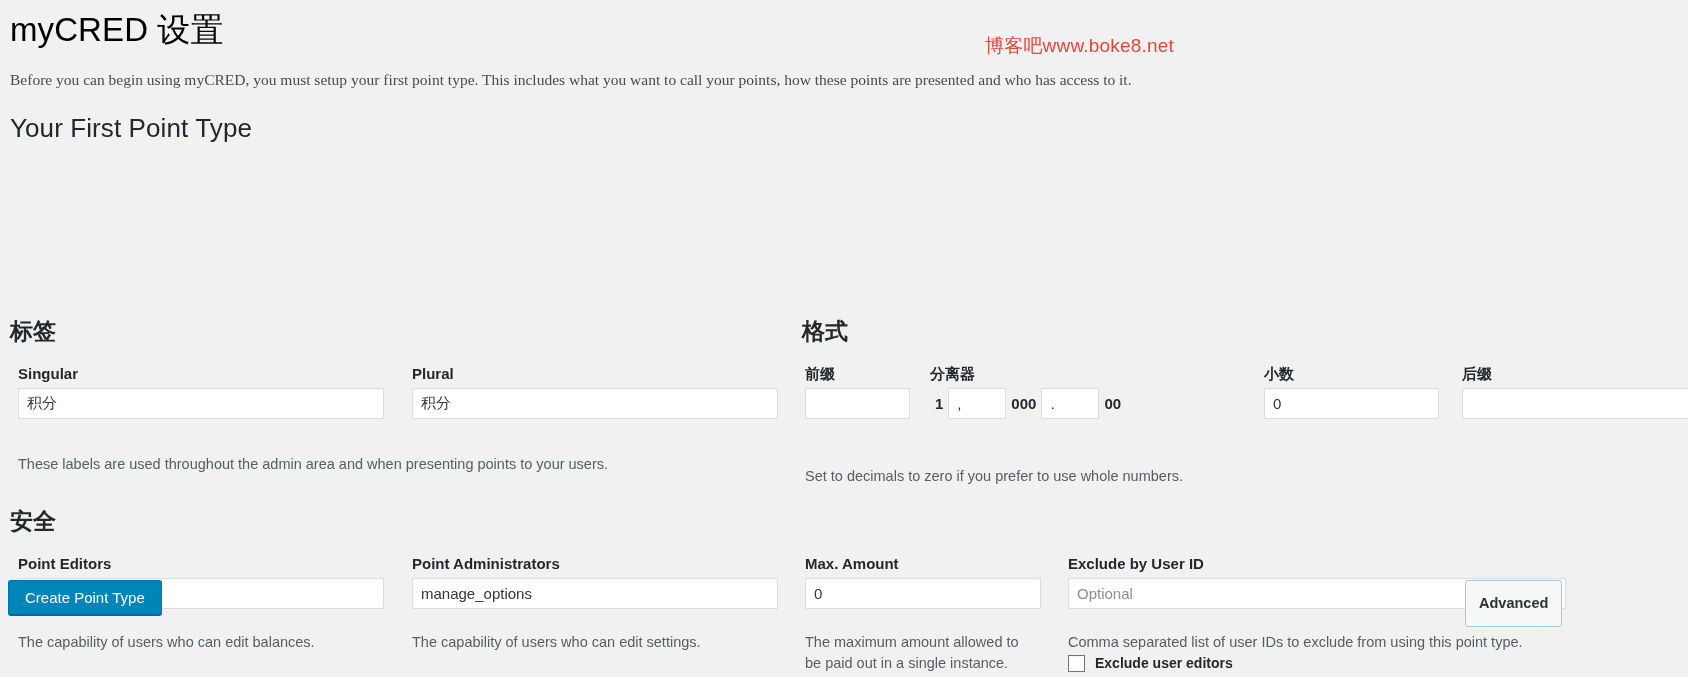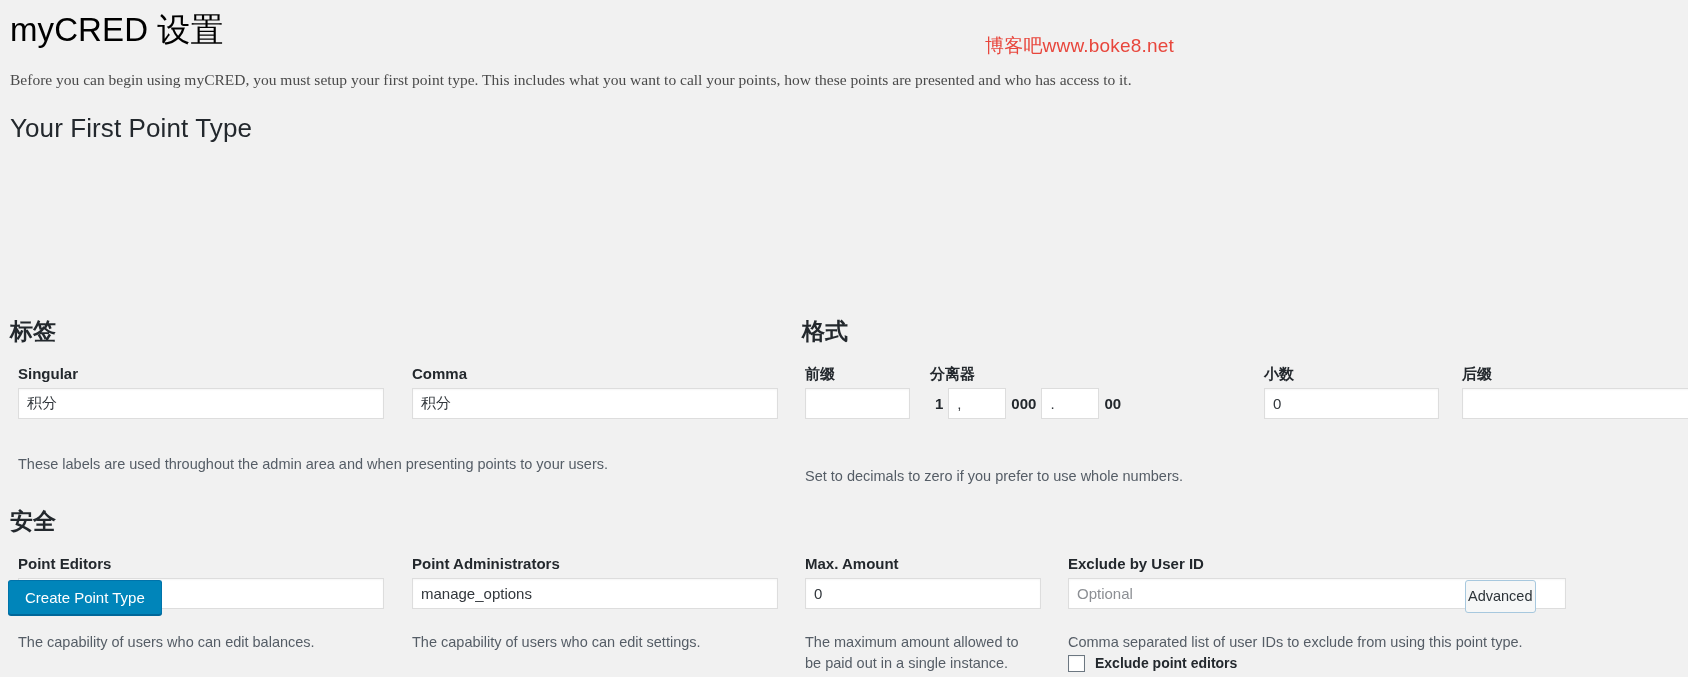--- a/index.html
+++ b/index.html
@@ -204,31 +204,32 @@
     line-height: 33px;
     box-shadow: 0 1px 0 #006799;
     cursor: pointer;
     white-space: nowrap;
   }
 
   .secondary-btn {
     position: absolute;
     left: 1465px;
     top: 580px;
-    height: 33px;
-    padding: 0 2px;
+    height: 47px;
+    padding: 0 13px;
     background: #f6f7f7;
     border: 1px solid #a7c8de;
     border-radius: 3px;
     color: #2c3338;
     font-size: 14.5px;
     font-family: "Liberation Sans", "DejaVu Sans", sans-serif;
     line-height: 31px;
     cursor: pointer;
     white-space: nowrap;
+    font-weight: bold;
   }
 </style>
 </head>
 <body>
 
 <div class="page">
 
   <h1 class="page-title">myCRED 设置</h1>
 
   <div class="watermark">博客吧www.boke8.net</div>
@@ -241,21 +242,21 @@
 
     <h3 class="section-heading labels-heading">标签</h3>
     <h3 class="section-heading format-heading">格式</h3>
 
     <div class="fld singular-fld">
       <label class="field-label">Singular</label>
       <input class="txt-input" type="text" value="积分" style="">
     </div>
 
     <div class="fld plural-fld">
-      <label class="field-label">Comma</label>
+      <label class="field-label">Plural</label>
       <input class="txt-input" type="text" value="积分" style="">
     </div>
 
     <div class="fld prefix-fld">
       <label class="field-label">前缀</label>
       <input class="txt-input" type="text" value="" style="">
     </div>
 
     <div class="fld sep-group">
       <label class="field-label">分离器</label>
@@ -307,21 +308,21 @@
     </div>
 
     <p class="help-text editors-help">The capability of users who can edit balances.</p>
     <p class="help-text admins-help">The capability of users who can edit settings.</p>
     <p class="help-text maxamt-help">The maximum amount allowed to be paid out in a single instance.</p>
     <p class="help-text excludeid-help">Comma separated list of user IDs to exclude from using this point type.</p>
 
     <div class="checkbox-group">
       <div class="cb-row">
         <span class="cb-box"></span>
-        <span class="cb-label">Exclude point editors</span>
+        <span class="cb-label">Exclude user editors</span>
       </div>
 
     </div>
   </div>
 
   <button class="primary-btn">Create Point Type</button>
   <button class="secondary-btn">Advanced</button>
 
 </div>
 

